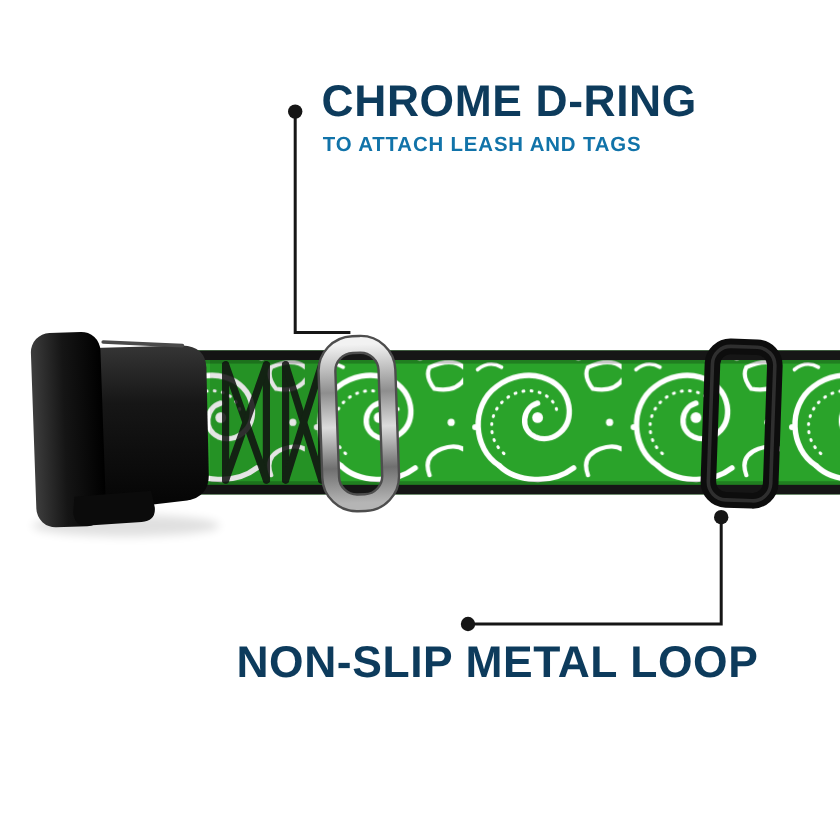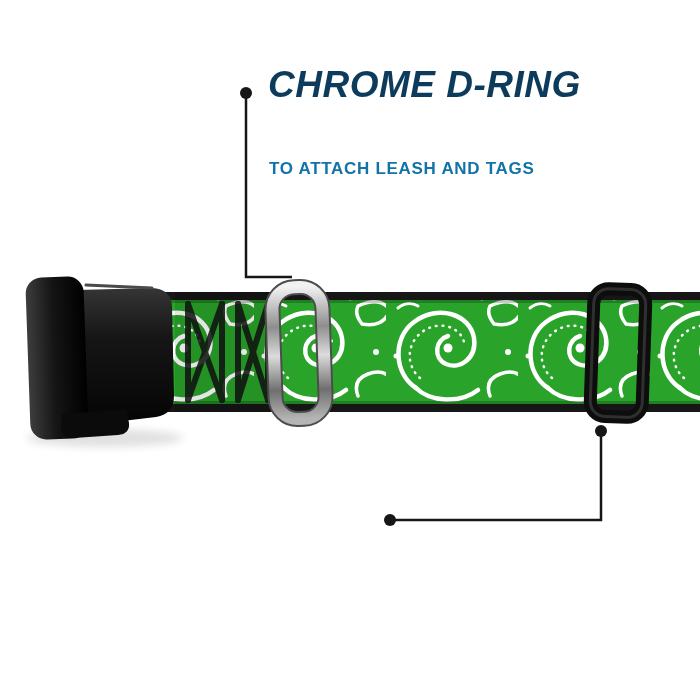--- a/index.html
+++ b/index.html
@@ -11,30 +11,28 @@
     font-family:"Liberation Sans", sans-serif;
   }
   .stage svg{position:absolute;left:0;top:0;}
   .callout-title{
     position:absolute;
     font-weight:700;
     font-size:37px;
     letter-spacing:0.5px;
     color:var(--title-color,#0d3b5c);
     white-space:nowrap;
-    font-style:italic;
   }
   .callout-sub{
     position:absolute;
     font-weight:700;
     font-size:17px;
     letter-spacing:0.7px;
     color:var(--subtitle-color,#1173a9);
     white-space:nowrap;
-    margin-top:48px;
   }
   .title-top{left:268px;top:64px;}
   .sub-top{left:269px;top:111px;}
   .title-bottom{left:197px;top:531px;}
   .sub-bottom{left:200px;top:577px;}
 </style>
 </head>
 <body>
 
 <div class="stage">
@@ -126,14 +124,15 @@
     <g>
       <path d="M601,434 L601,520 L395,520" fill="none" stroke-width="2.5" style="stroke:var(--callout-color,#161616)"></path>
       <circle cx="601" cy="431" r="6" style="fill:var(--callout-color,#161616)"></circle>
       <circle cx="390" cy="520" r="6" style="fill:var(--callout-color,#161616)"></circle>
     </g>
   </svg>
 
   <div class="callout-title title-top">CHROME D-RING</div>
   <div class="callout-sub sub-top">TO ATTACH LEASH AND TAGS</div>
 
+  <div class="callout-title title-bottom">NON-SLIP METAL LOOP</div>
 
 </div>
 
 </body></html>

